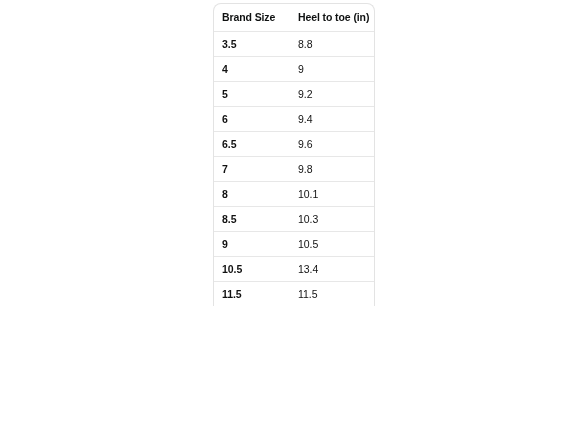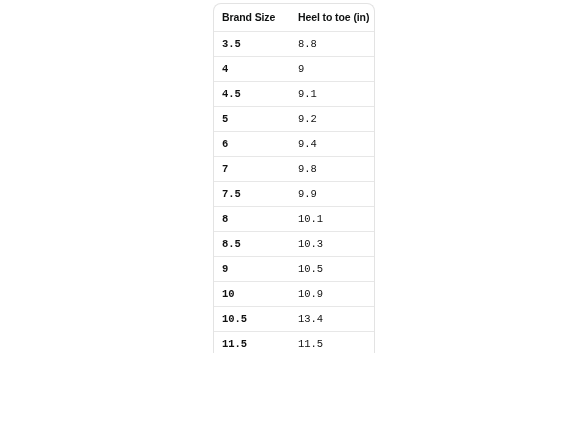--- a/index.html
+++ b/index.html
@@ -59,21 +59,20 @@
     font-size: 10.5px;
     font-weight: bold;
     color: #0f1111;
     height: 27px;
     line-height: 27px;
     letter-spacing: -0.1px;
   }
 
   table.chart tbody tr {
     border-top: 1px solid #e7e7e7;
-    font-family: Liberation Mono, monospace;
   }
 
   table.chart tbody td {
     font-size: 10.5px;
     color: #111111;
     letter-spacing: -0.05px;
   }
 
   table.chart tbody td.col-size {
     font-weight: bold;
@@ -107,54 +106,46 @@
       <tbody id="chart-body">
       <tr>
             <td class="col-size">3.5</td>
             <td class="col-measure">8.8</td>
           </tr>
           <tr>
             <td class="col-size">4</td>
             <td class="col-measure">9</td>
           </tr>
           <tr>
-            <td class="col-size">4.5</td>
-            <td class="col-measure">9.1</td>
-          </tr>
-          <tr>
             <td class="col-size">5</td>
             <td class="col-measure">9.2</td>
           </tr>
           <tr>
             <td class="col-size">6</td>
             <td class="col-measure">9.4</td>
           </tr>
           <tr>
+            <td class="col-size">6.5</td>
+            <td class="col-measure">9.6</td>
+          </tr>
+          <tr>
             <td class="col-size">7</td>
             <td class="col-measure">9.8</td>
-          </tr>
-          <tr>
-            <td class="col-size">7.5</td>
-            <td class="col-measure">9.9</td>
           </tr>
           <tr>
             <td class="col-size">8</td>
             <td class="col-measure">10.1</td>
           </tr>
           <tr>
             <td class="col-size">8.5</td>
             <td class="col-measure">10.3</td>
           </tr>
           <tr>
             <td class="col-size">9</td>
             <td class="col-measure">10.5</td>
-          </tr>
-          <tr>
-            <td class="col-size">10</td>
-            <td class="col-measure">10.9</td>
           </tr>
           <tr>
             <td class="col-size">10.5</td>
             <td class="col-measure">13.4</td>
           </tr>
           <tr>
             <td class="col-size">11.5</td>
             <td class="col-measure">11.5</td>
           </tr>
         </tbody>

